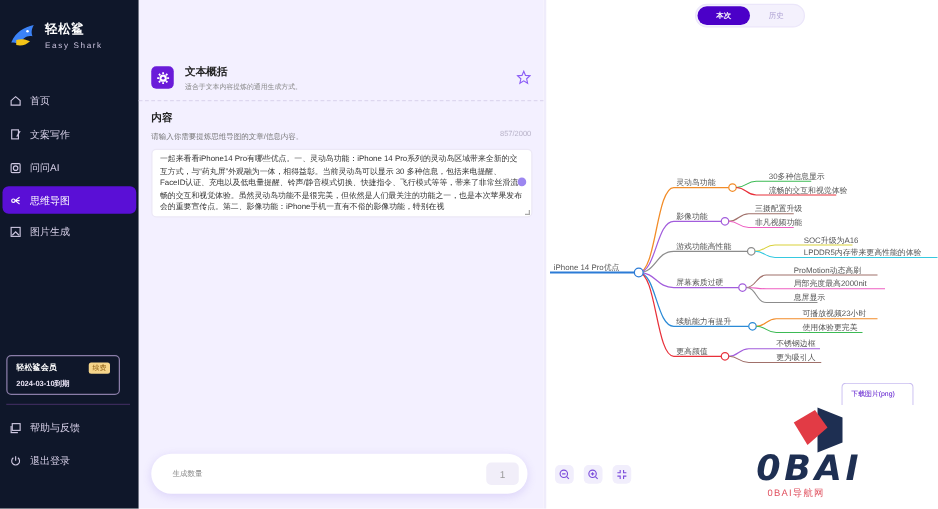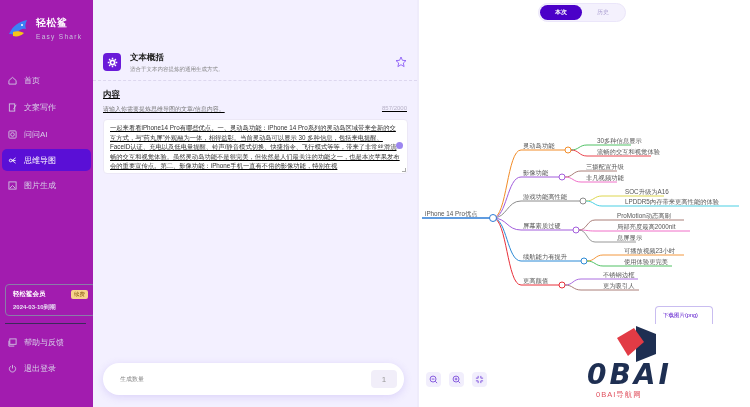--- a/index.html
+++ b/index.html
@@ -1,20 +1,20 @@
 <!DOCTYPE html>
 <html><head>
 <meta charset="utf-8">
 <style>
   * { box-sizing: border-box; margin: 0; padding: 0; }
   html, body { width: 750px; height: 407px; overflow: hidden; font-family: "Liberation Sans", "DejaVu Sans", sans-serif; background: #fff; }
   .app { display: flex; width: 750px; height: 407px; }
 
   
-  .sidebar { width: 93px; height: 407px; background: #a21caf; color: #d9d3ea; position: relative; }
+  .sidebar { width: 111px; height: 407px; background: #0f172a; color: #d9d3ea; position: relative; }
   .logo { display: flex; align-items: center; padding: 12px 0 0 7px; height: 44px; }
   .logo-mark { width: 22px; height: 22px; position: relative; }
   .logo-text { margin-left: 7px; }
   .logo-title { font-size: 10px; font-weight: bold; color: #fff; letter-spacing: 0.5px; }
   .logo-sub { font-size: 6.5px; color: #c9c2dd; letter-spacing: 1.3px; margin-top: 3px; }
   .nav { margin-top: 24px; }
   .nav-item { display: flex; align-items: center; height: 25px; margin: 0 2px 0 2px; padding-left: 6px; font-size: 8px; color: #d7d0e8; border-radius: 5px; margin-bottom: 2px; text-align: right; }
   .nav-item .ic { width: 9px; height: 9px; margin-right: 7px; display: inline-flex; align-items: center; justify-content: center; }
   .nav-item.active { background: #5a0fd6; color: #fff; height: 22px; }
   .member { position: absolute; left: 5px; top: 284px; width: 91px; height: 32px; border: 1px solid #8a7da8; border-radius: 4px; padding: 5px 7px; }
@@ -28,21 +28,21 @@
 
   
   .middle { width: 324px; height: 407px; background: #f3f0ff; position: relative; }
   .tool-head { display: flex; align-items: center; padding: 8px 10px 0 10px; height: 40px; margin-top: 38px; }
   .tool-icon { width: 18px; height: 18px; border-radius: 4px; background: #6a1bd9; display: flex; align-items: center; justify-content: center; }
   .tool-text { margin-left: 9px; flex: 1; }
   .tool-title { font-size: 8.5px; font-weight: bold; color: #222; }
   .tool-desc { font-size: 5.5px; color: #888; margin-top: 2px; }
   .star { width: 12px; height: 12px; }
   .dash { margin: 2px 0 0 0; border-top: 1px dashed #ddd7ef; }
-  .section { padding: 8px 10px 0 10px; text-decoration: underline; }
+  .section { padding: 8px 10px 0 10px; }
   .section-title { font-size: 8.5px; font-weight: bold; color: #222; }
   .section-sub { display: flex; justify-content: space-between; font-size: 6px; color: #777; margin-top: 4px; }
   .count { color: #b8b2c8; }
   .textarea { margin-top: 5px; width: 305px; height: 55px; background: #fff; border-radius: 4px; border: 1px solid #ece8f6; padding: 3px 6px; font-size: 6.3px; line-height: 9.5px; color: #333; position: relative; overflow: hidden; }
   .textarea .dot { position: absolute; right: 4px; top: 22px; width: 7px; height: 7px; border-radius: 50%; background: #9c86f0; }
   .textarea .resize { position: absolute; right: 1px; bottom: 1px; width: 4px; height: 4px; border-right: 1px solid #aaa; border-bottom: 1px solid #aaa; }
   .gen-bar { position: absolute; left: 10px; top: 363px; width: 301px; height: 32px; background: #fff; border-radius: 16px; box-shadow: 0 2px 8px rgba(110,80,220,0.18); display: flex; align-items: center; overflow: hidden; }
   .gen-label { font-size: 6px; color: #888; margin-left: 17px; flex: 1; }
   .gen-num { width: 26px; height: 18px; background: #f1eef9; border-radius: 4px; font-size: 8px; color: #999; display: flex; align-items: center; justify-content: center; margin-right: 7px; }
   .gen-btn { width: 106px; height: 32px; background: #4b00c8; color: #fff; font-size: 9px; font-weight: bold; display: flex; align-items: center; justify-content: center; border-radius: 0 16px 16px 0; }

